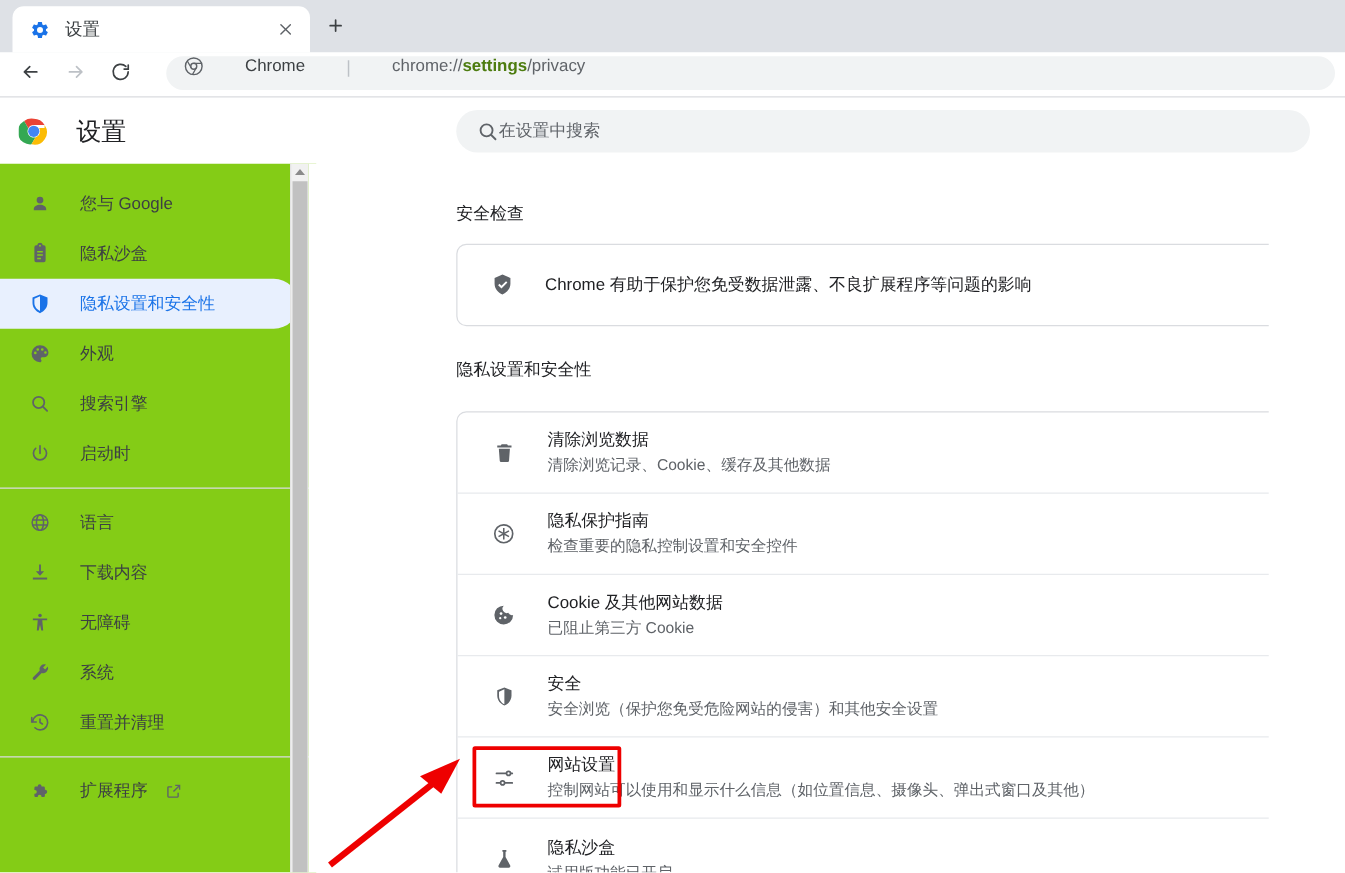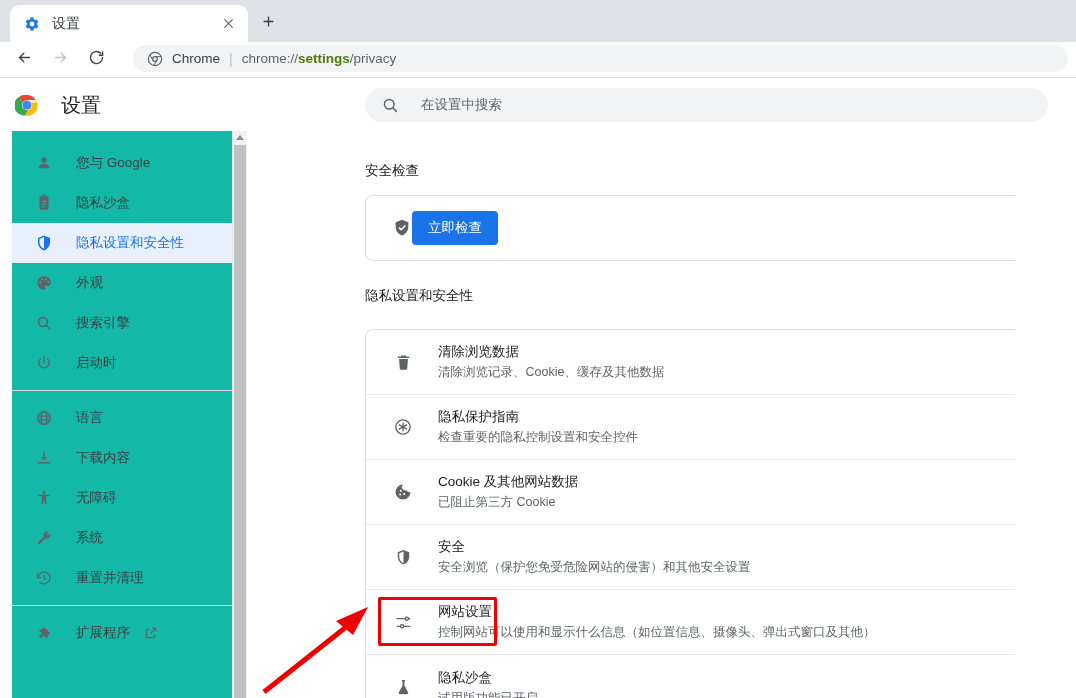--- a/index.html
+++ b/index.html
@@ -45,47 +45,47 @@
   }
   .nav-btn {
     width:28px; height:28px; margin-left:8px; flex:0 0 auto;
     display:flex; align-items:center; justify-content:center; border-radius:50%;
   }
   .nav-btn:first-child { margin-left:10px; }
   .omnibox {
     position:absolute; left:133px; top:45px;
     height:27px; right:8px;
     background:#f1f3f4; border-radius:16px;
-    display:flex; align-items:center; padding:0 14px;
+    display:flex; align-items:flex-start; padding:0 14px;gap:24px;
   }
   .omni-icon { width:16px; height:16px; flex:0 0 auto; }
   .omni-chip { font-size:13.5px; color:#3c4043; margin-left:9px; white-space:nowrap;}
   .omni-sep { color:#bdc1c6; margin:0 9px; font-size:14px; }
   .omni-url { font-size:13.5px; color:#5f6368; white-space:nowrap; }
   .omni-url b { color:#4d7c0f; font-weight:700; }
 
   
   .settings-header {
     position:absolute; left:0; top:79px; width:1076px; height:52px;
     background:#ffffff; display:flex; align-items:center;
   }
   .chrome-logo { width:24px; height:24px; margin-left:15px; }
   .settings-title { margin-left:22px; font-size:20px; color:#202124; }
   .search-box {
     position:absolute; left:365px; top:88px; width:683px; height:34px;
     background:#f1f3f4; border-radius:17px;
     display:flex; align-items:center; padding:0 16px;
   }
   .search-icon { width:18px; height:18px; flex:0 0 auto; }
-  .search-ph { margin-left:22px; font-size:13.5px; color:#5f6368; }
+  .search-ph { font-size:13.5px; color:#5f6368; }
 
   
   .sidebar {
-    position:absolute; left:12px; top:131px; width:253px; height:567px;
-    background:#14b8a6; overflow:hidden;
+    position:absolute; left:0; top:131px; width:253px; height:567px;
+    background:#84cc16; overflow:hidden;
   }
   .side-item {
     position:relative; height:40px; display:flex; align-items:center;
     border-radius:0 20px 20px 0; margin-right:14px; color:#3c4043;
   }
   .side-item .ic {
     width:20px; height:20px; margin-left:22px; flex:0 0 auto;
     display:flex; align-items:center; justify-content:center;
   }
   .side-item .lbl { margin-left:22px; font-size:13.5px; white-space:nowrap; }
@@ -395,20 +395,21 @@
 
     <div class="section-title" style="left:118px; top:31px;">安全检查</div>
 
     <div class="card" style="left:118px; top:64px; width:801px; height:66px;">
       <div class="check-row">
         <span class="check-icon">
           <svg viewBox="0 0 24 24" width="20" height="20" fill="#5f6368">
               <path d="M12 2L4.4 5.2v5.6c0 4.5 3.2 8.7 7.6 10.2 4.4-1.5 7.6-5.7 7.6-10.2V5.2L12 2zm-1 13.4l-3.2-3.2 1.3-1.3 1.9 1.9 4.4-4.4 1.3 1.3-5.7 5.7z"></path>
             </svg>
         </span>
+        <span class="check-text">Chrome 有助于保护您免受数据泄露、不良扩展程序等问题的影响</span>
         <button class="blue-btn">立即检查</button>
       </div>
     </div>
 
     <div class="section-title" style="left:118px; top:156px;">隐私设置和安全性</div>
 
     <div class="card" style="left:118px; top:198px; width:801px; height:380px;">
 
       <div class="list-row" style="height:65px;">
         <span class="row-icon">

